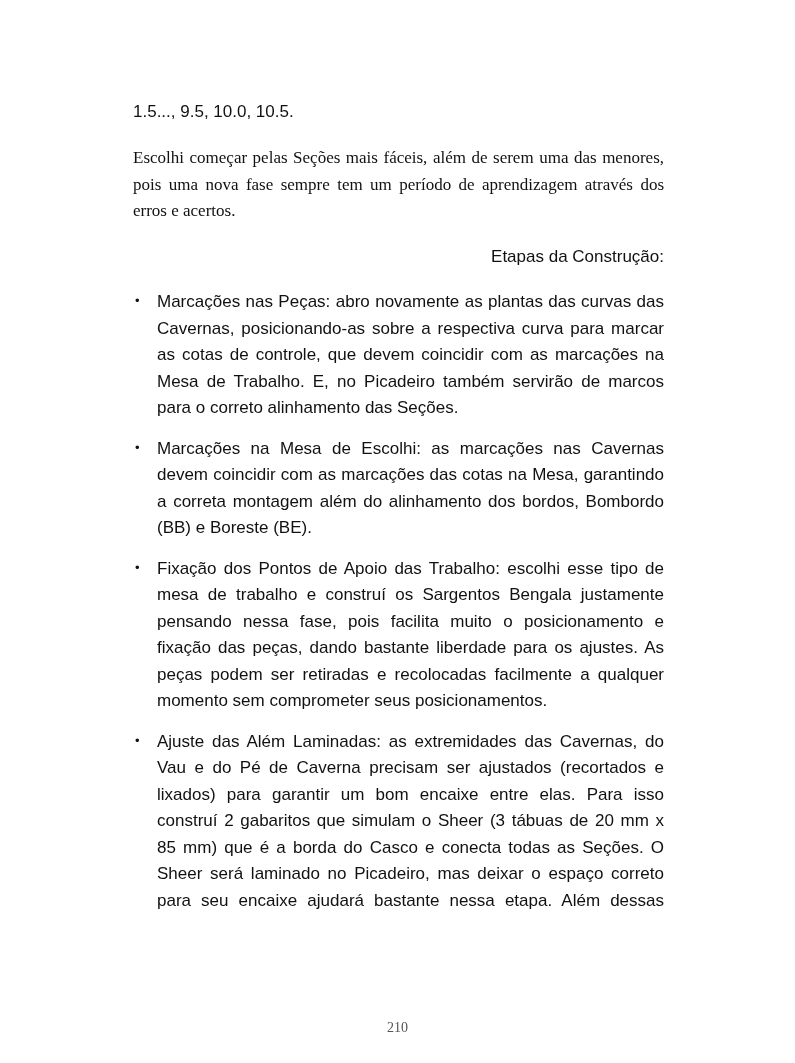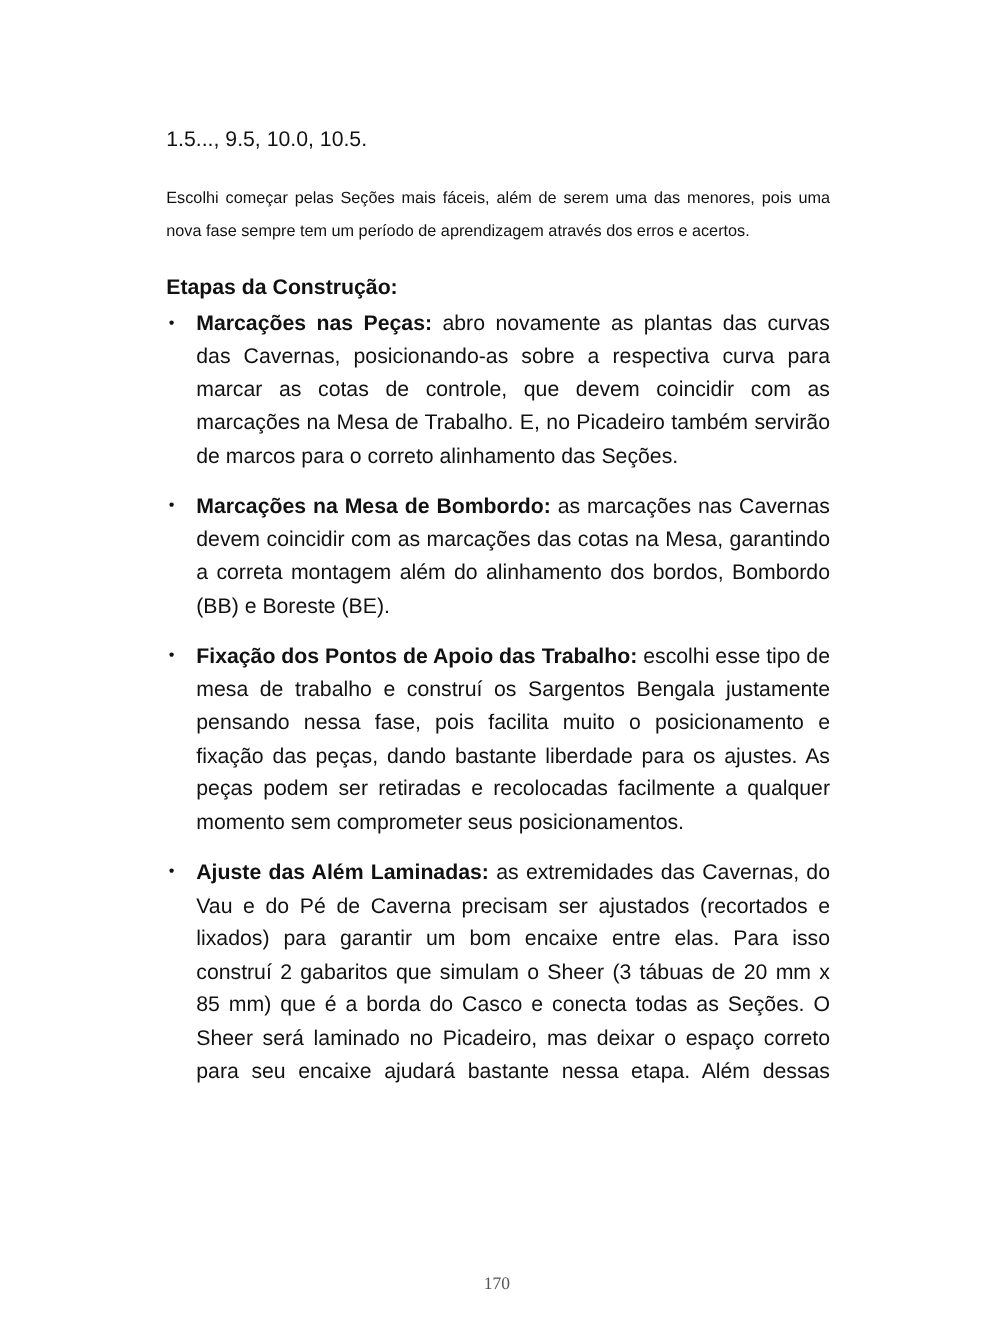--- a/index.html
+++ b/index.html
@@ -23,30 +23,32 @@
     left: 133px;
     top: 99px;
     width: 531px;
   }
   .intro-line {
     font-size: 17px;
     line-height: 26px;
     margin: 0 0 20px 0;
   }
   .para {
-    font-size: 13px;
+    font-size: 17px;
     line-height: 26.5px;
     text-align: justify;
     margin: 0 0 19px 0;
+    font-family: Liberation Serif, serif;
   }
   .section-heading {
     font-size: 17px;
     line-height: 26.5px;
-    font-weight: bold;
-    margin: 0 0 2px 0;
+    font-weight: normal;
+    margin: 0 0 19px 0;
+    text-align: right;
   }
   ul.bullet-list {
     list-style: none;
     margin: 0;
     padding: 0;
   }
   ul.bullet-list li {
     position: relative;
     padding-left: 24px;
     font-size: 17px;
@@ -60,21 +62,21 @@
   }
   .bullet-marker {
     position: absolute;
     left: 2px;
     top: -1px;
     font-size: 13px;
     line-height: 26.5px;
     color: #111111;
   }
   .lead {
-    font-weight: bold;
+    font-weight: normal;
   }
   .page-number {
     position: absolute;
     left: 0;
     bottom: 27px;
     width: 100%;
     text-align: center;
     font-family: "Liberation Serif", serif;
     font-size: 14px;
     color: #555555;
@@ -93,31 +95,31 @@
     <div class="section-heading">Etapas da Construção:</div>
 
     <ul class="bullet-list">
       <li>
         <span class="bullet-marker">•</span>
         <span class="lead">Marcações nas Peças:</span>
         <span class="body-text">abro novamente as plantas das curvas das Cavernas, posicionando-as sobre a respectiva curva para marcar as cotas de controle, que devem coincidir com as marcações na Mesa de Trabalho. E, no Picadeiro também servirão de marcos para o correto alinhamento das Seções.</span>
       </li>
       <li>
         <span class="bullet-marker">•</span>
-        <span class="lead">Marcações na Mesa de Bombordo:</span>
+        <span class="lead">Marcações na Mesa de Escolhi:</span>
         <span class="body-text">as marcações nas Cavernas devem coincidir com as marcações das cotas na Mesa, garantindo a correta montagem além do alinhamento dos bordos, Bombordo (BB) e Boreste (BE).</span>
       </li>
       <li>
         <span class="bullet-marker">•</span>
         <span class="lead">Fixação dos Pontos de Apoio das Trabalho:</span>
         <span class="body-text">escolhi esse tipo de mesa de trabalho e construí os Sargentos Bengala justamente pensando nessa fase, pois facilita muito o posicionamento e fixação das peças, dando bastante liberdade para os ajustes. As peças podem ser retiradas e recolocadas facilmente a qualquer momento sem comprometer seus posicionamentos.</span>
       </li>
       <li>
         <span class="bullet-marker">•</span>
         <span class="lead">Ajuste das Além Laminadas:</span>
         <span class="body-text">as extremidades das Cavernas, do Vau e do Pé de Caverna precisam ser ajustados (recortados e lixados) para garantir um bom encaixe entre elas. Para isso construí 2 gabaritos que simulam o Sheer (3 tábuas de 20 mm x 85 mm) que é a borda do Casco e conecta todas as Seções. O Sheer será laminado no Picadeiro, mas deixar o espaço correto para seu encaixe ajudará bastante nessa etapa. Além dessas</span>
       </li>
     </ul>
 
   </div>
 
-  <div class="page-number">170</div>
+  <div class="page-number">210</div>
 </div>
 
 </body></html>

